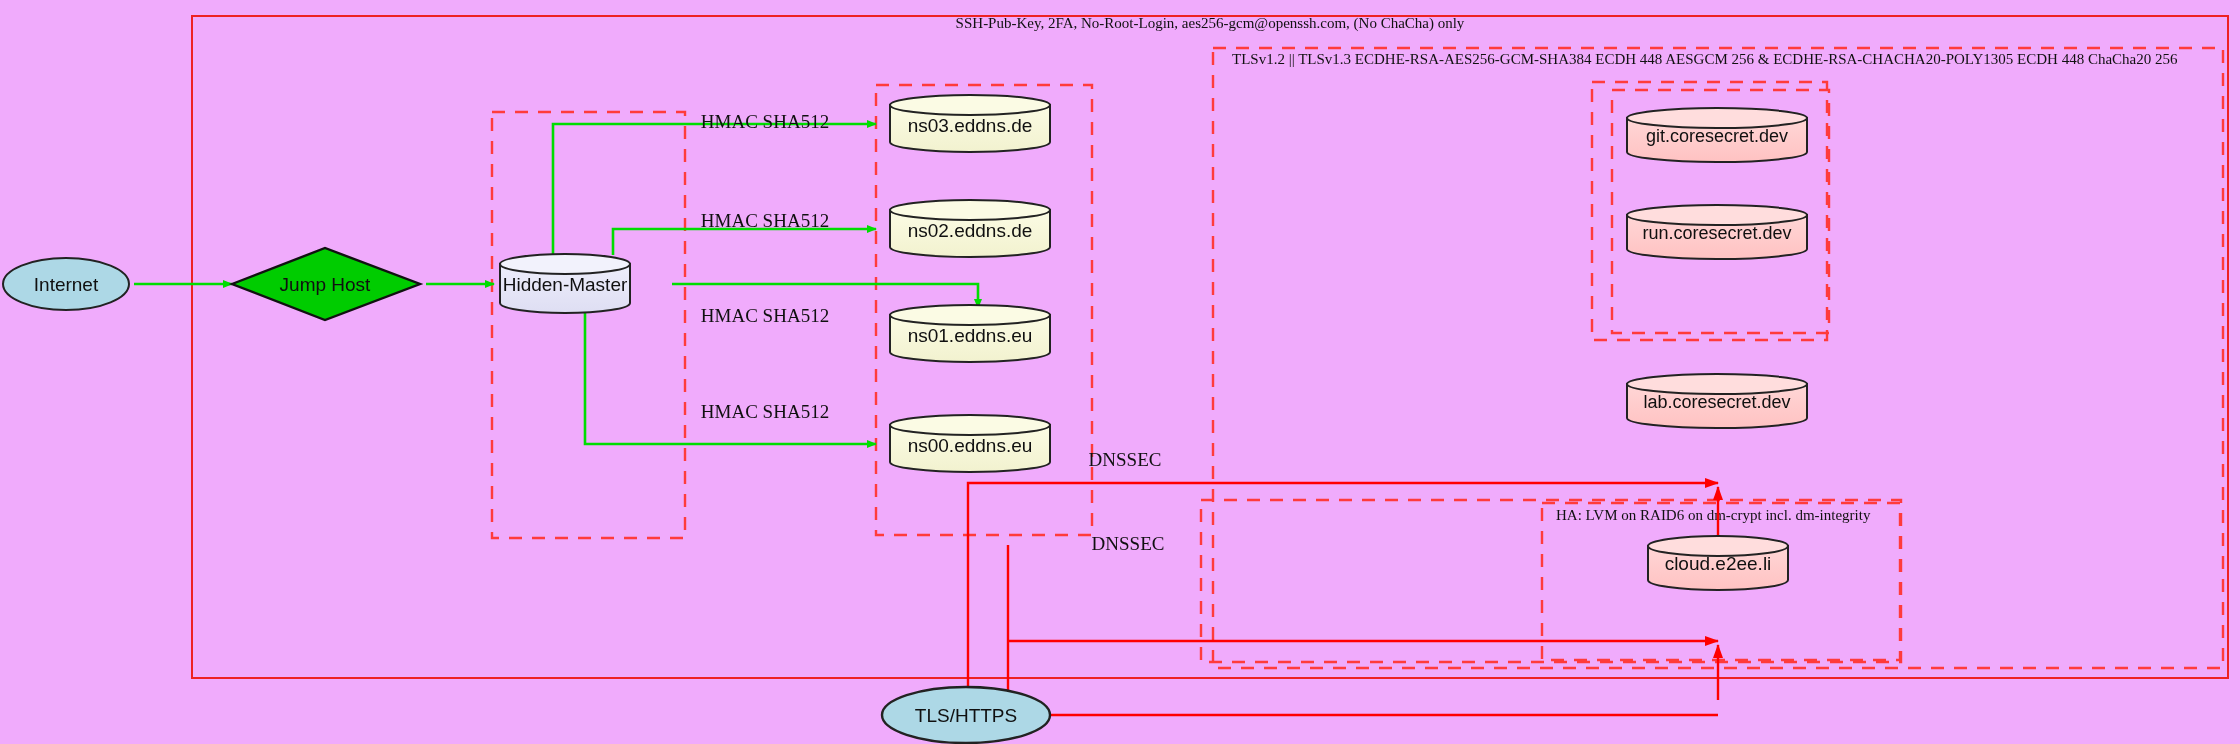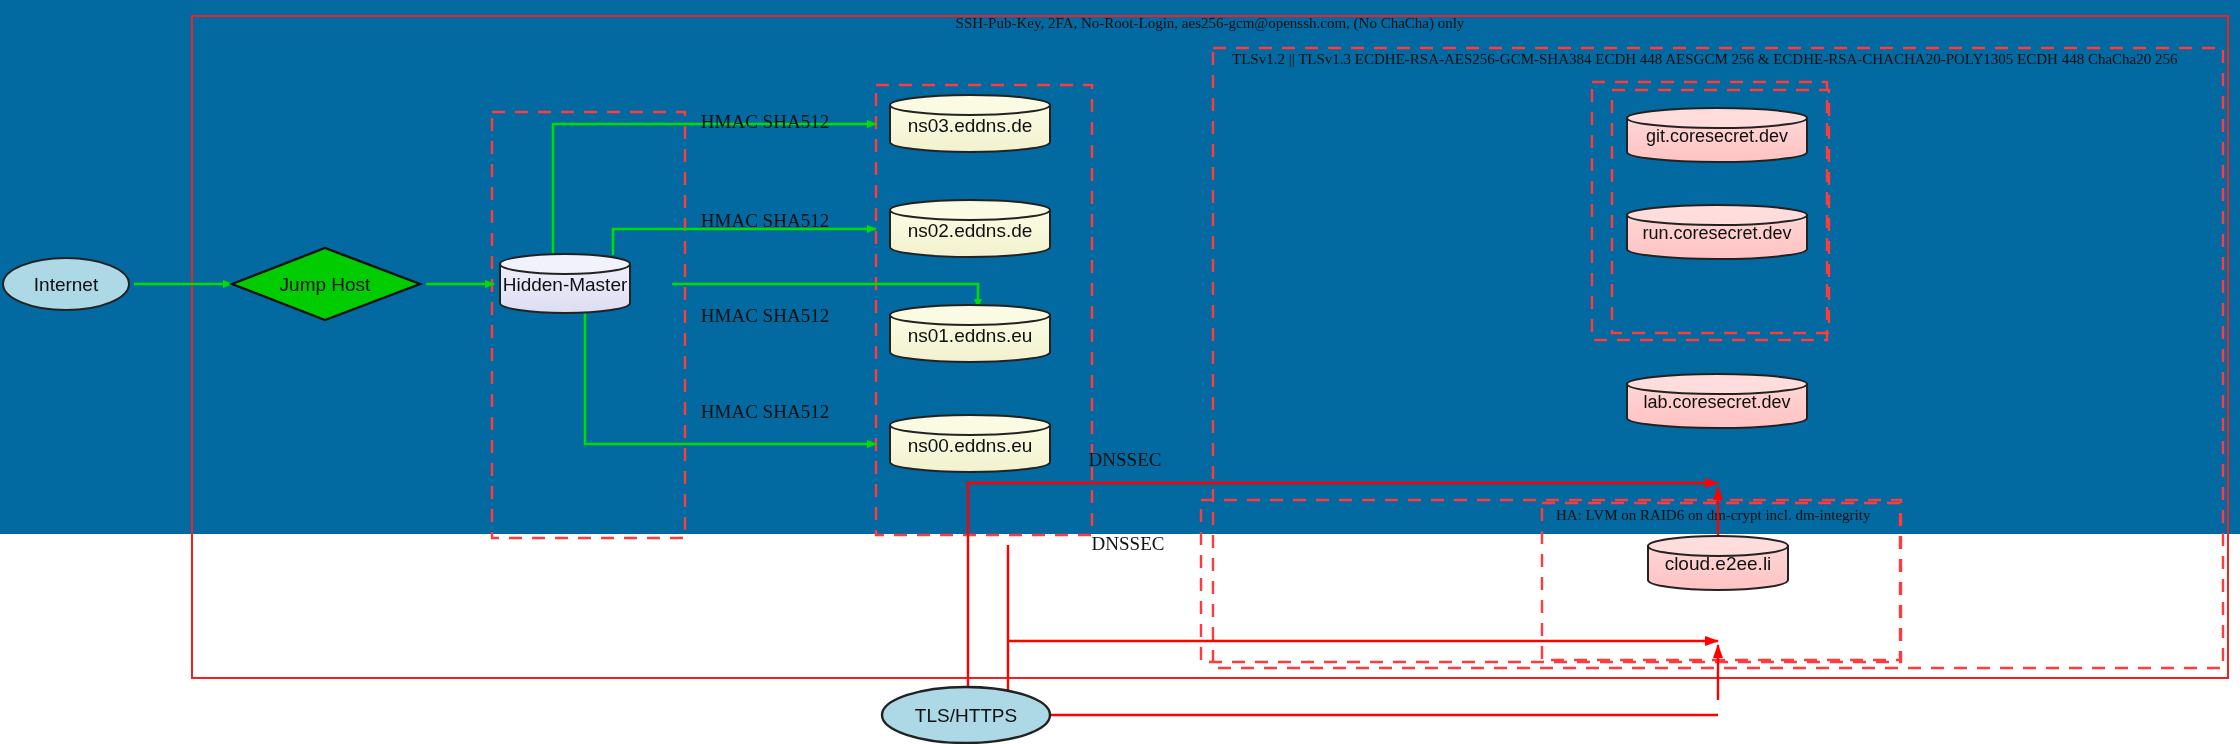--- a/index.html
+++ b/index.html
@@ -1,18 +1,18 @@
 <!DOCTYPE html>
 <html><head>
 <meta charset="utf-8">
 <style>
   html,body{margin:0;padding:0;background:#ffffff;}
   body{width:2240px;height:744px;overflow:hidden;
        font-family:"Liberation Sans",sans-serif;}
-  #stage{position:relative;width:2240px;height:534px;background:#0369a1;text-align:center;}
+  #stage{position:relative;width:2240px;height:744px;background:#f0abfc;text-align:center;}
   svg#diagram{position:absolute;left:0;top:0;width:2240px;height:744px;display:block;}
   .clus-label{font-family:"Liberation Serif",serif;font-size:15px;fill:#111111;}
   .edge-label{font-family:"Liberation Serif",serif;font-size:19px;fill:#101010;}
   .node-label{font-family:"Liberation Sans",sans-serif;font-size:19px;fill:#101010;}
   .node-label-sm{font-family:"Liberation Sans",sans-serif;font-size:18px;fill:#101010;}
 </style>
 </head>
 <body>
 
 <div id="stage">

